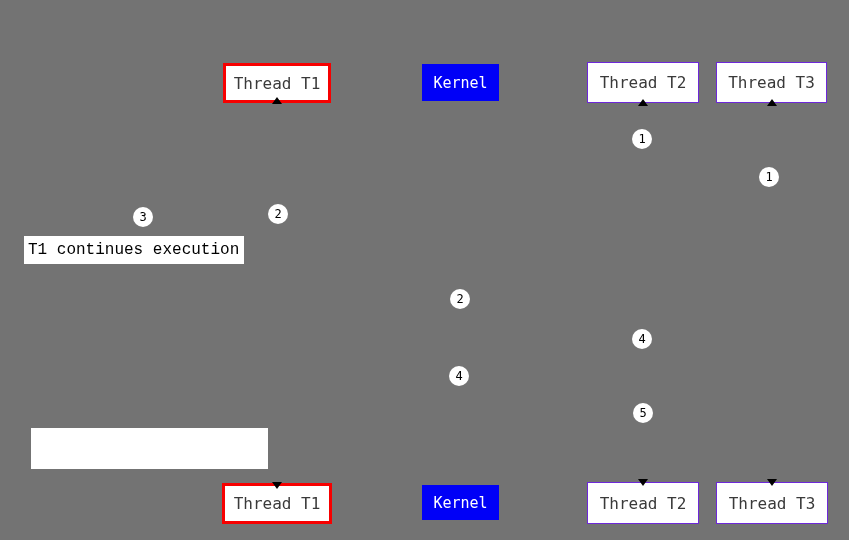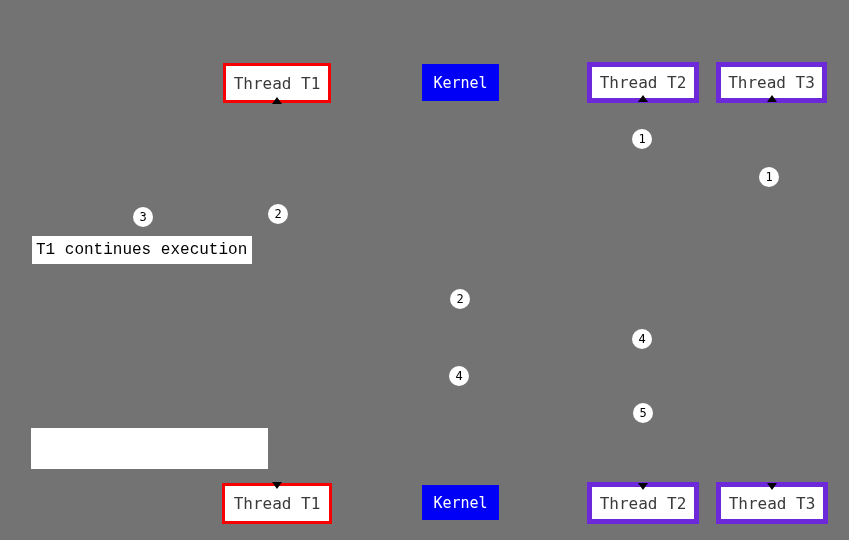--- a/index.html
+++ b/index.html
@@ -21,21 +21,21 @@
     box-sizing: border-box;
     background: #fff;
     display: flex;
     align-items: center;
     justify-content: center;
     font-size: 16px;
     letter-spacing: 0px;
     color: #3a3a3a;
   }
   .tbox.red  { border: 3px solid #f70000; }
-  .tbox.blue { border: 5px solid #6d28d9; align-items: center; }
+  .tbox.blue { border: 1px solid #6d28d9; align-items: center; }
   .kernelbox {
     position: absolute;
     box-sizing: border-box;
     background: #0000f7;
     color: #fff;
     display: flex;
     align-items: center;
     justify-content: center;
     font-size: 15px;
     text-align: center;
@@ -67,21 +67,21 @@
   }
   .notch.down {          
     top: -4px;
     border-left: 5px solid transparent;
     border-right: 5px solid transparent;
     border-top: 7px solid #000;
   }
 
   .annotation {
     position: absolute;
-    left: 32px;
+    left: 24px;
     top: 236px;
     width: 220px;
     height: 28px;
     box-sizing: border-box;
     background: #fff;
     color: #000;
     font-family: "Liberation Mono", monospace;
     font-size: 16px;
     display: flex;
     align-items: center;

